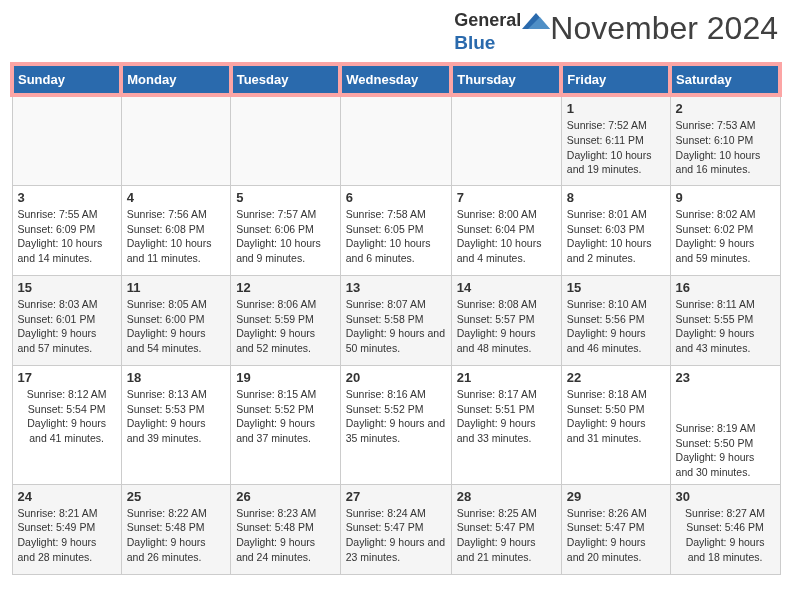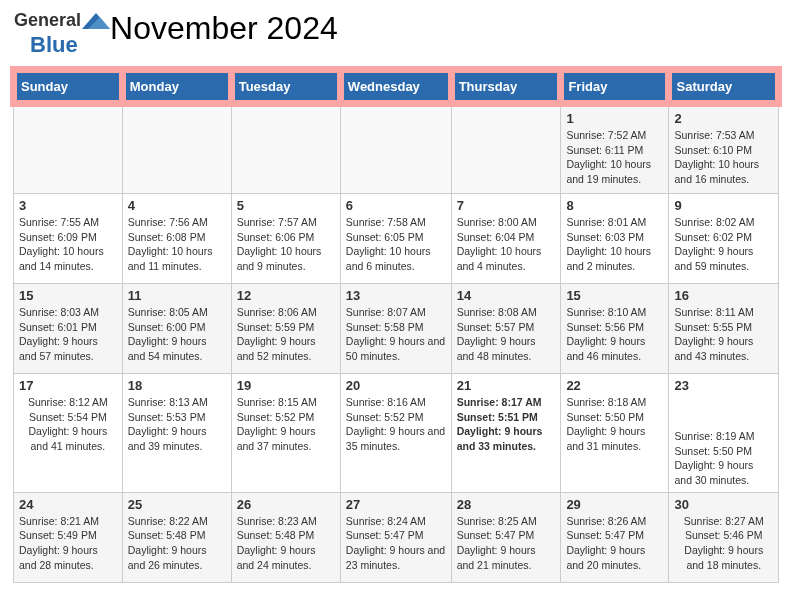--- a/index.html
+++ b/index.html
@@ -5,54 +5,54 @@
     * { box-sizing: border-box; margin: 0; padding: 0; }
     body {
       font-family: Arial, sans-serif;
       background: #fff;
       width: 792px;
       min-height: 612px;
       padding: 10px;
     }
     .header {
       display: flex;
-      justify-content: flex-start;
+      justify-content: flex-end;
       align-items: flex-start;
       margin-bottom: 8px;
       padding: 0 4px;
     }
     .logo {
       display: flex;
       align-items: center;
       gap: 0;
     }
     .title-section {
       text-align: right;
     }
     .month-title {
       font-size: 32px;
       font-weight: normal;
-      color: #000000;
+      color: #404040;
     }
     .location {
       font-size: 14px;
       color: #555;
     }
     table {
       width: 100%;
       border-collapse: collapse;
     }
     thead th {
       background-color: #2a6aad;
       color: white;
       padding: 6px 4px;
       font-size: 13px;
       font-weight: bold;
       text-align: left;
-      border: 7px solid #fca5a5;
+      border: 4px solid #fca5a5;
     }
     tbody td {
       border: 1px solid #ccc;
       vertical-align: top;
       padding: 4px 5px;
       width: 113px;
       height: 90px;
       background: #fff;
       font-size: 11px;
       color: #333;
@@ -80,21 +80,21 @@
   <div class="logo">
     <div>
       <div style="display:flex;align-items:center;">
         <div>
           <div style="font-size:18px;font-weight:bold;color:#333;line-height:1.2;">
             <span style="color:#333;">General</span><svg width="28" height="20" viewBox="0 0 28 20" style="vertical-align:middle;margin-left:1px;">
                 <polygon points="0,18 14,2 28,18" fill="#2a6aad"></polygon>
                 <polygon points="6,18 18,6 28,18" fill="#5fa0d0" opacity="0.7"></polygon>
               </svg>
           </div>
-          <div style="font-size:22px;font-weight:bold;color:#2a6aad;line-height:1.2;margin-left:16px;">Blue</div>
+          <div style="font-size:19px;font-weight:bold;color:#2a6aad;line-height:1.2;">Blue</div>
         </div>
       </div>
     </div>
   </div>
   <div class="title-section">
     <div class="month-title">November 2024</div>
   </div>
 </div>
 
 <table>
@@ -237,21 +237,21 @@
 Daylight: 9 hours and 37 minutes.</div>
         </td>
         <td>
           <div class="day-num">20</div>
           <div class="day-info" style="white-space: pre-line;">Sunrise: 8:16 AM
 Sunset: 5:52 PM
 Daylight: 9 hours and 35 minutes.</div>
         </td>
         <td>
           <div class="day-num">21</div>
-          <div class="day-info" style="white-space: pre-line; font-weight: bold;">Sunrise: 8:17 AM
+          <div class="day-info" style="white-space: pre-line;">Sunrise: 8:17 AM
 Sunset: 5:51 PM
 Daylight: 9 hours and 33 minutes.</div>
         </td>
         <td>
           <div class="day-num">22</div>
           <div class="day-info" style="white-space: pre-line;">Sunrise: 8:18 AM
 Sunset: 5:50 PM
 Daylight: 9 hours and 31 minutes.</div>
         </td>
         <td>

